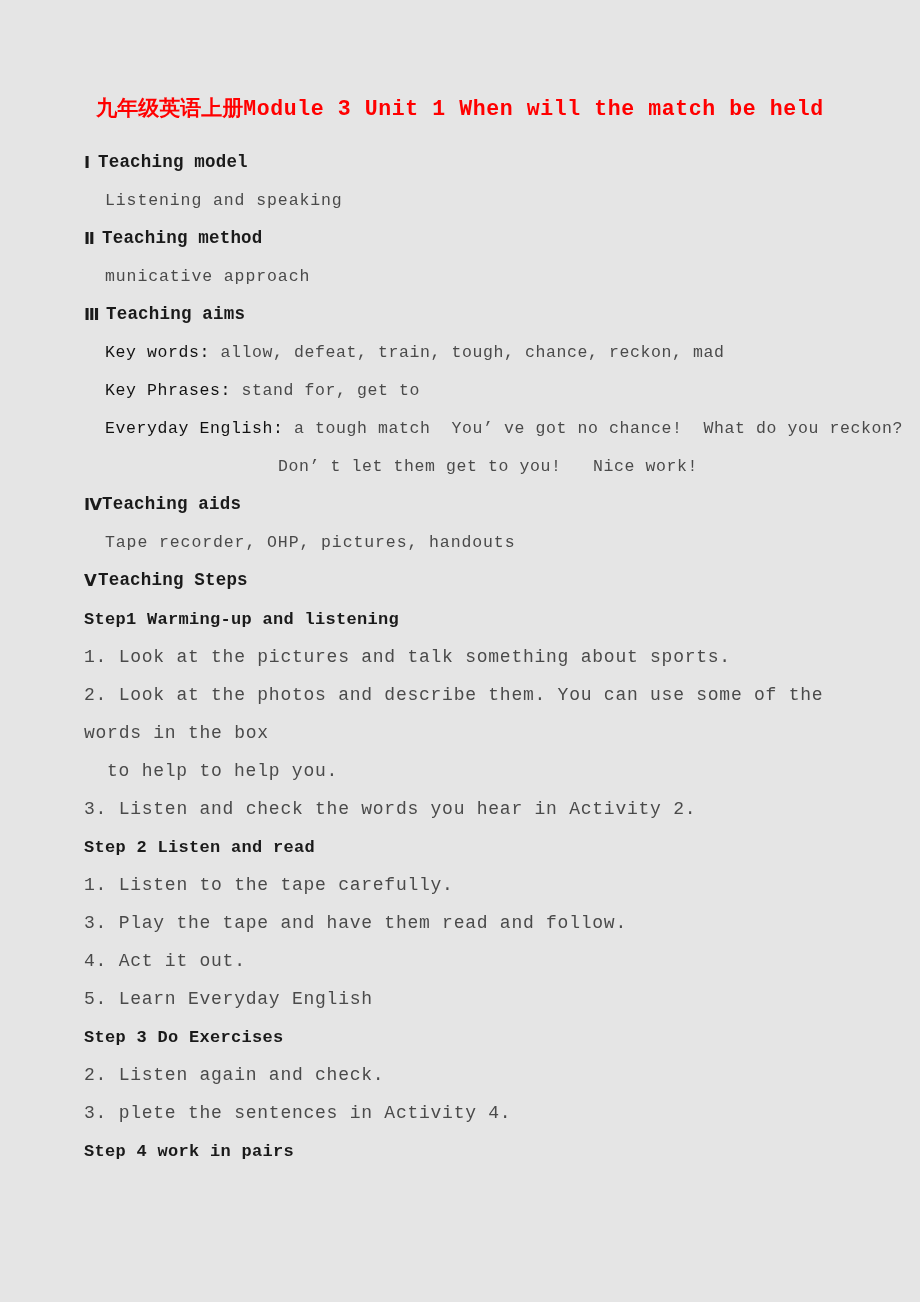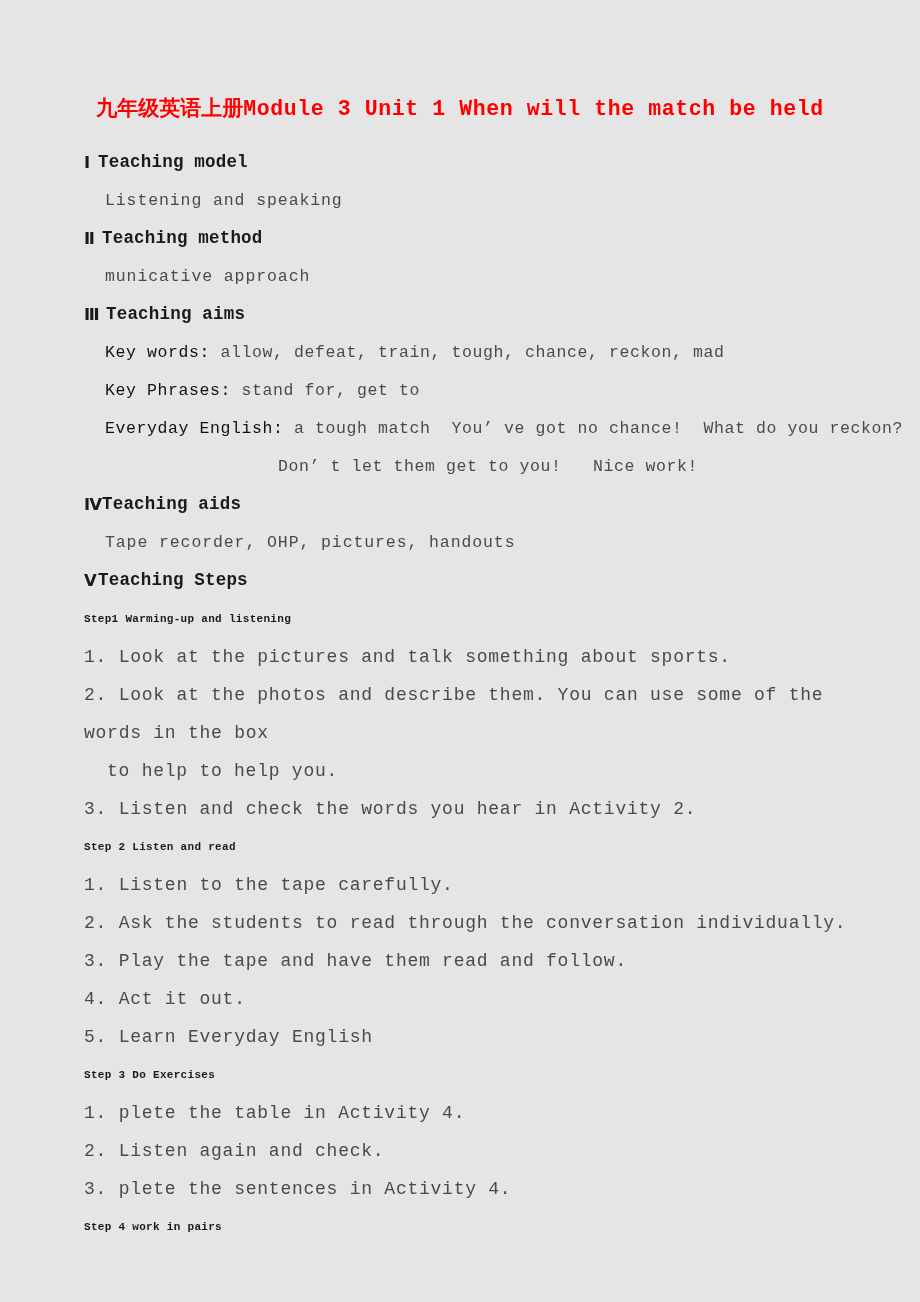--- a/index.html
+++ b/index.html
@@ -74,21 +74,21 @@
     font-weight: 700;
     font-size: 16.5px;
     display: inline-block;
   }
   .heading .rn.w1 { width: 14px; }
   .heading .rn.w2 { width: 18px; }
   .heading .rn.w3 { width: 22px; }
 
   
   .step-heading {
-    font-size: 11px;
+    font-size: 17px;
     font-weight: 700;
     color: #1a1a1a;
     height: 38px;
     display: flex;
     align-items: center;
     letter-spacing: 0.3px;
     font-family: "Liberation Mono", "DejaVu Sans Mono", monospace;
   }
 
   
@@ -211,26 +211,24 @@
     <div class="line step-heading">Step1 Warming-up and listening</div>
     <div class="line numitem">1. Look at the pictures and talk something about sports.</div>
     <div class="line numitem wrapped">
       <span>2. Look at the photos and describe them. You can use some of the words in the box</span>
       <span class="cont">to help to help you.</span>
     </div>
     <div class="line numitem">3. Listen and check the words you hear in Activity 2.</div>
 
     <div class="line step-heading">Step 2 Listen and read</div>
     <div class="line numitem">1. Listen to the tape carefully.</div>
-    <div class="line numitem">2. Ask the students to read through the conversation individually.</div>
     <div class="line numitem">3. Play the tape and have them read and follow.</div>
     <div class="line numitem">4. Act it out.</div>
     <div class="line numitem">5. Learn Everyday English</div>
 
     <div class="line step-heading">Step 3 Do Exercises</div>
-    <div class="line numitem">1. plete the table in Activity 4.</div>
     <div class="line numitem">2. Listen again and check.</div>
     <div class="line numitem">3. plete the sentences in Activity 4.</div>
 
     <div class="line step-heading">Step 4 work in pairs</div>
 
   </div>
 </div>
 
 </body></html>

